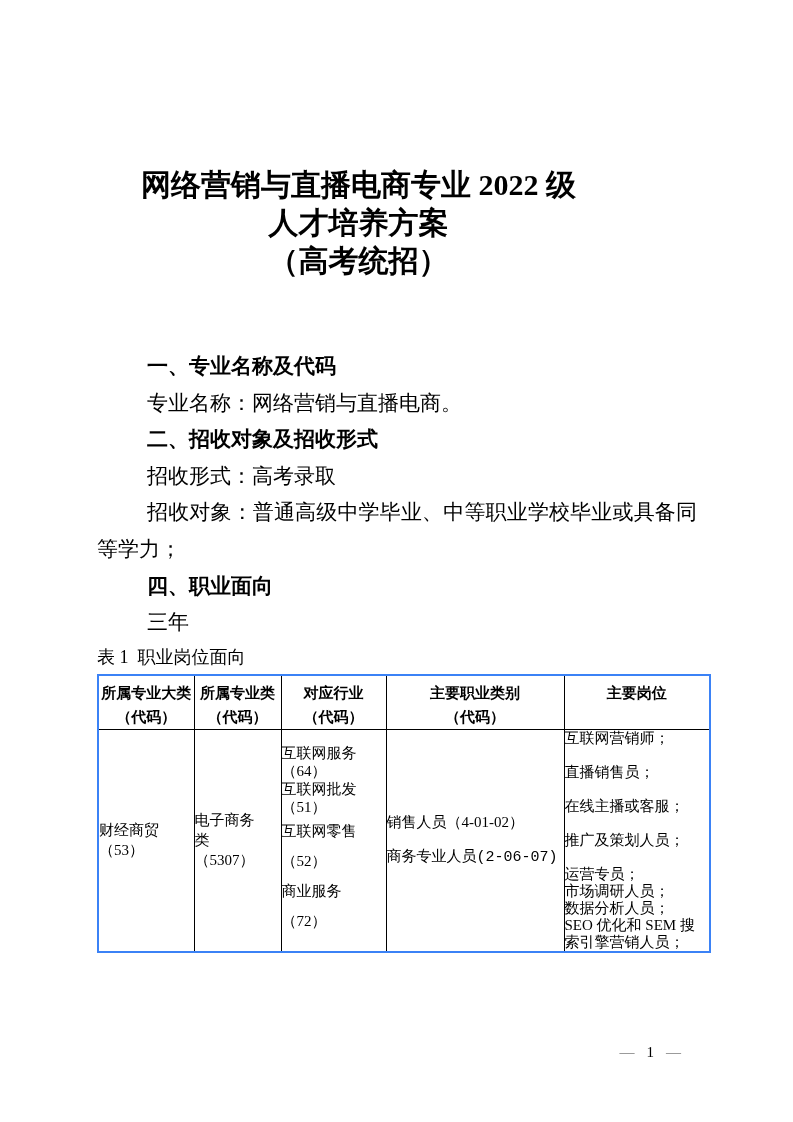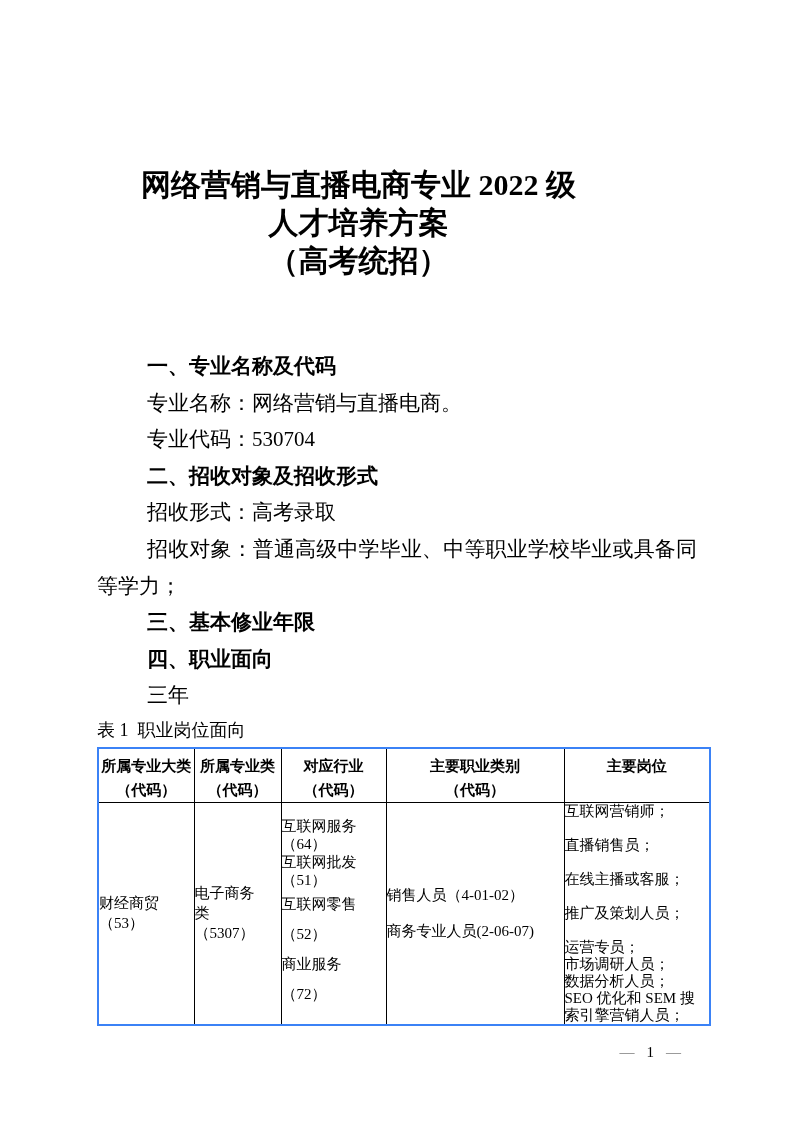--- a/index.html
+++ b/index.html
@@ -74,21 +74,21 @@
     vertical-align: middle;
     height: 189px;
     text-align: left;
   }
   .cell-line { line-height: 20px; }
   .cls-line { line-height: 20px; }
   .ind-a { line-height: 18px; }
   .ind-b { line-height: 30px; }
   td.occ-cell { text-align: left; padding-left: 8px; padding-right: 4px; }
   .occ-line { line-height: 22px; }
-  .occ-line + .occ-line { margin-top: 14px; }
+  .occ-line + .occ-line { margin-top: 14px; font-family: Liberation Mono, monospace; }
   td.pos-cell { text-align: left; padding: 4px 4px 4px 8px; vertical-align: middle; }
   .pos-item { line-height: 17px; }
   .pos-item.spaced { margin-bottom: 17px; }
   
   .footer {
     position: absolute;
     top: 1043px;
     right: 112px;
     font-size: 15px;
     line-height: 18px;
@@ -103,25 +103,23 @@
 
   <div class="doc-title">
     <div>网络营销与直播电商专业 2022 级</div>
     <div>人才培养方案</div>
     <div>（高考统招）</div>
   </div>
 
   <div class="flow">
     <div class="line heading">一、专业名称及代码</div>
     <div class="line para">专业名称：网络营销与直播电商。</div>
-    <div class="line para">专业代码：530704</div>
     <div class="line heading">二、招收对象及招收形式</div>
     <div class="line para">招收形式：高考录取</div>
     <div class="line para-wrap">招收对象：普通高级中学毕业、中等职业学校毕业或具备同等学力；</div>
-    <div class="line heading">三、基本修业年限</div>
     <div class="line heading">四、职业面向</div>
     <div class="line para">三年</div>
 
     <div class="tbl-caption">表 1  职业岗位面向</div>
 
     <table class="job-table">
       <colgroup>
         <col style="width:96px">
         <col style="width:87px">
         <col style="width:105px">

